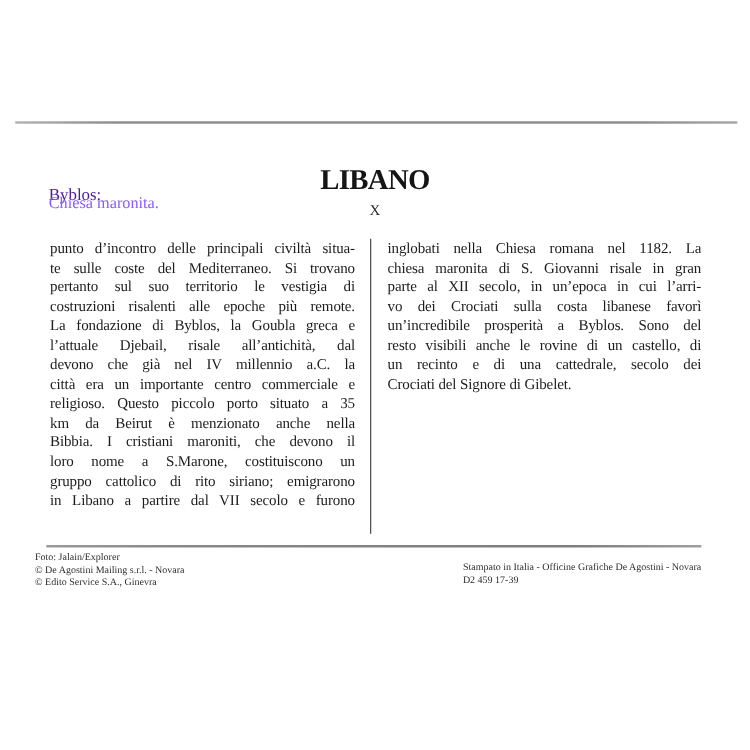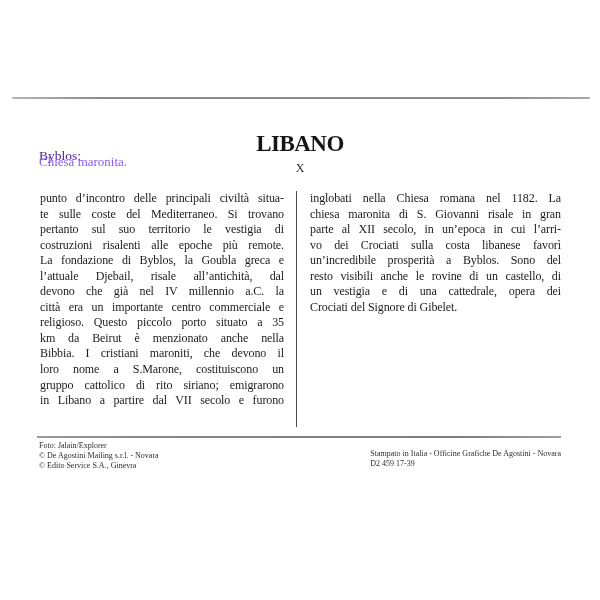--- a/index.html
+++ b/index.html
@@ -100,21 +100,21 @@
   .rule-footer {
     position: absolute;
     left: 37px;
     top: 436px;
     width: 524px;
     height: 1.5px;
     background: linear-gradient(to right, #9a9a9a, #888888 20%, #7d7d7d 80%, #9f9f9f);
   }
   .footer-left {
     position: absolute;
-    left: 39px;
+    left: 28px;
     top: 441px;
     font-size: 8px;
     line-height: 10px;
     color: #2d2d2d;
   }
   .footer-right {
     position: absolute;
     right: 39px;
     top: 449px;
     font-size: 8px;
@@ -156,21 +156,21 @@
     <div class="col-gap">
       <div class="col-divider"></div>
     </div>
     <div class="col-right">
         <div class="jline">inglobati nella Chiesa romana nel 1182. La</div>
         <div class="jline">chiesa maronita di S. Giovanni risale in gran</div>
         <div class="jline">parte al XII secolo, in un’epoca in cui l’arri-</div>
         <div class="jline">vo dei Crociati sulla costa libanese favorì</div>
         <div class="jline">un’incredibile prosperità a Byblos. Sono del</div>
         <div class="jline">resto visibili anche le rovine di un castello, di</div>
-        <div class="jline">un vestigia e di una cattedrale, opera dei</div>
+        <div class="jline">un recinto e di una cattedrale, secolo dei</div>
         <div class="lline">Crociati del Signore di Gibelet.</div>
       </div>
   </div>
 
   <div class="rule-footer"></div>
 
   <div class="footer-left">
       <div class="fline">Foto: Jalain/Explorer</div>
       <div class="fline">© De Agostini Mailing s.r.l. - Novara</div>
       <div class="fline">© Edito Service S.A., Ginevra</div>

